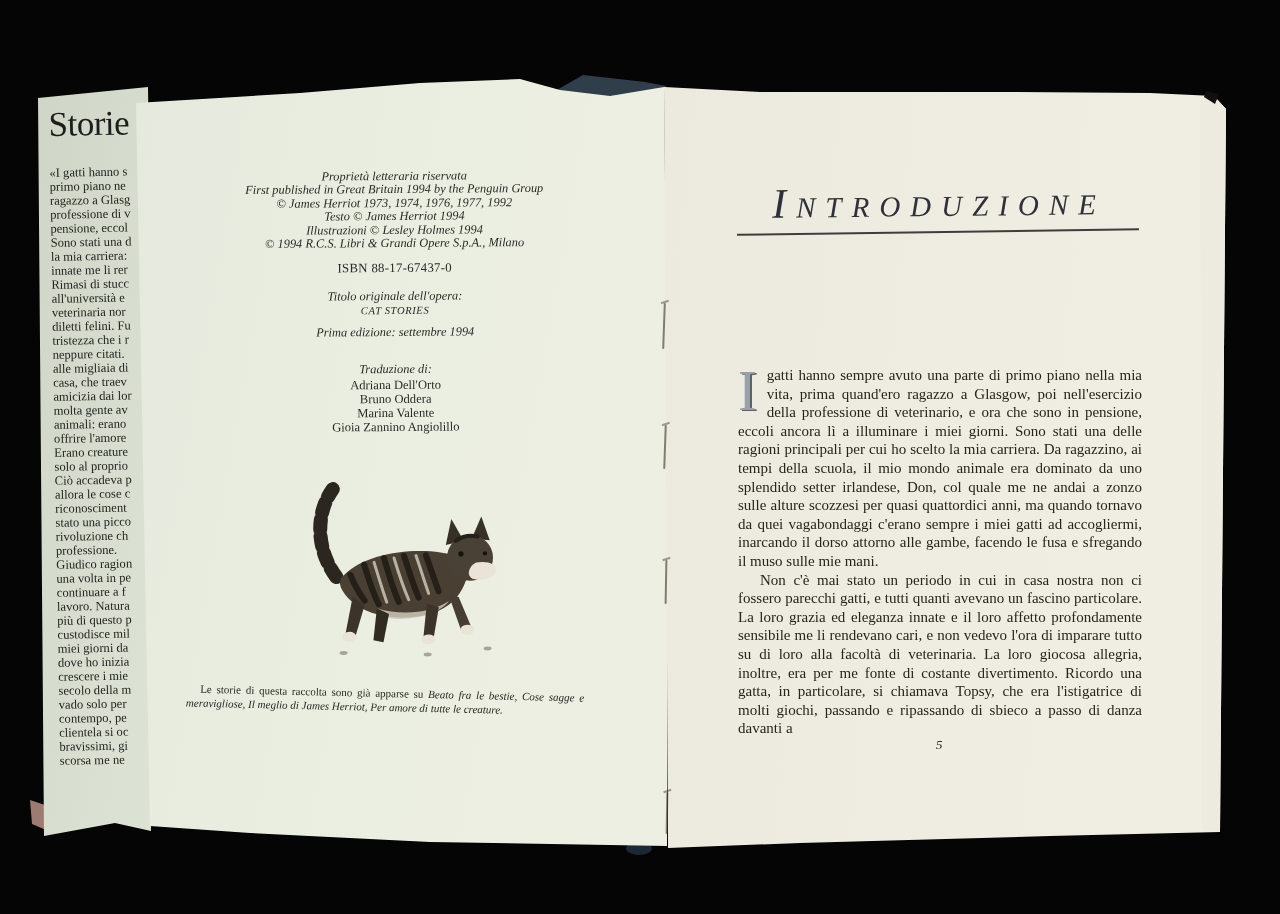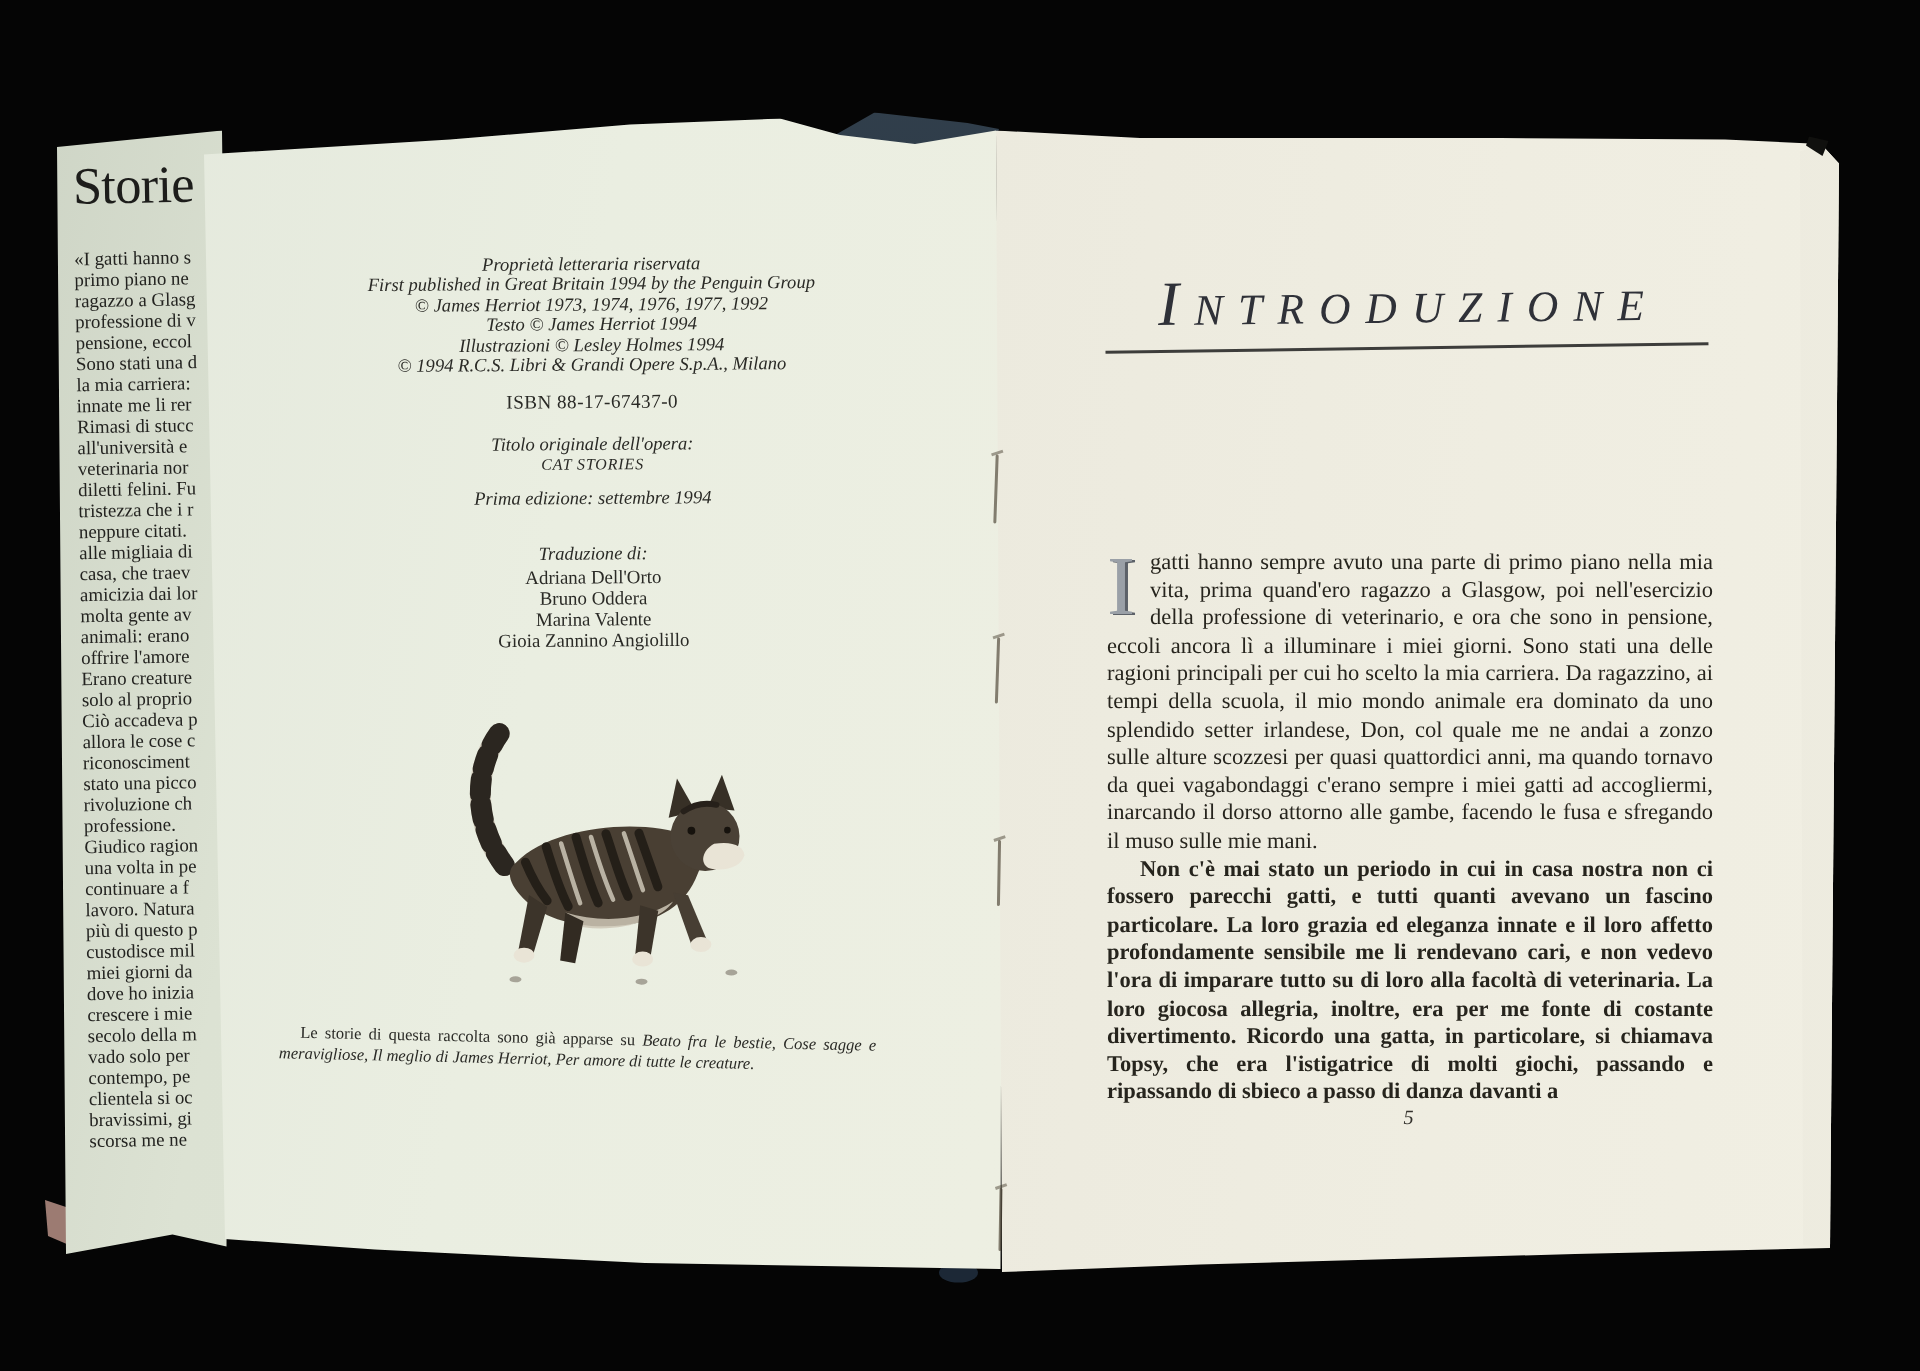--- a/index.html
+++ b/index.html
@@ -57,21 +57,21 @@
   
   .intro-title{position:absolute;left:738px;top:178px;width:402px;text-align:center;
         font-style:italic;color:#2f3138;transform:rotate(-.6deg);white-space:nowrap;}
   .intro-title .big-i{font-size:42px;letter-spacing:10px;}
   .intro-title .rest{font-size:29px;letter-spacing:10px;}
   .title-rule{position:absolute;left:737px;top:231px;width:402px;height:2px;background:#3d3d3b;
         transform:rotate(-.8deg);}
   .body-text{position:absolute;left:738px;top:366px;width:404px;font-size:15px;line-height:18.6px;
         text-align:justify;color:#26241d;}
   .body-text p{margin:0;}
-  .body-text p.indent{text-indent:22px;font-weight:bold;}
+  .body-text p.indent{text-indent:22px;}
   .dropcap{float:left;font-size:56px;line-height:45px;padding:3px 10px 0 0;color:#9aa0a7;
         text-shadow:2px 1px 0 #5c6168;}
   .page-num{position:absolute;left:738px;top:737px;width:402px;text-align:center;
         font-style:italic;font-size:13.5px;color:#33312c;}
 </style>
 </head>
 <body>
 
 <div class="abs pink-corner"></div>
 <div class="abs flap"></div>

